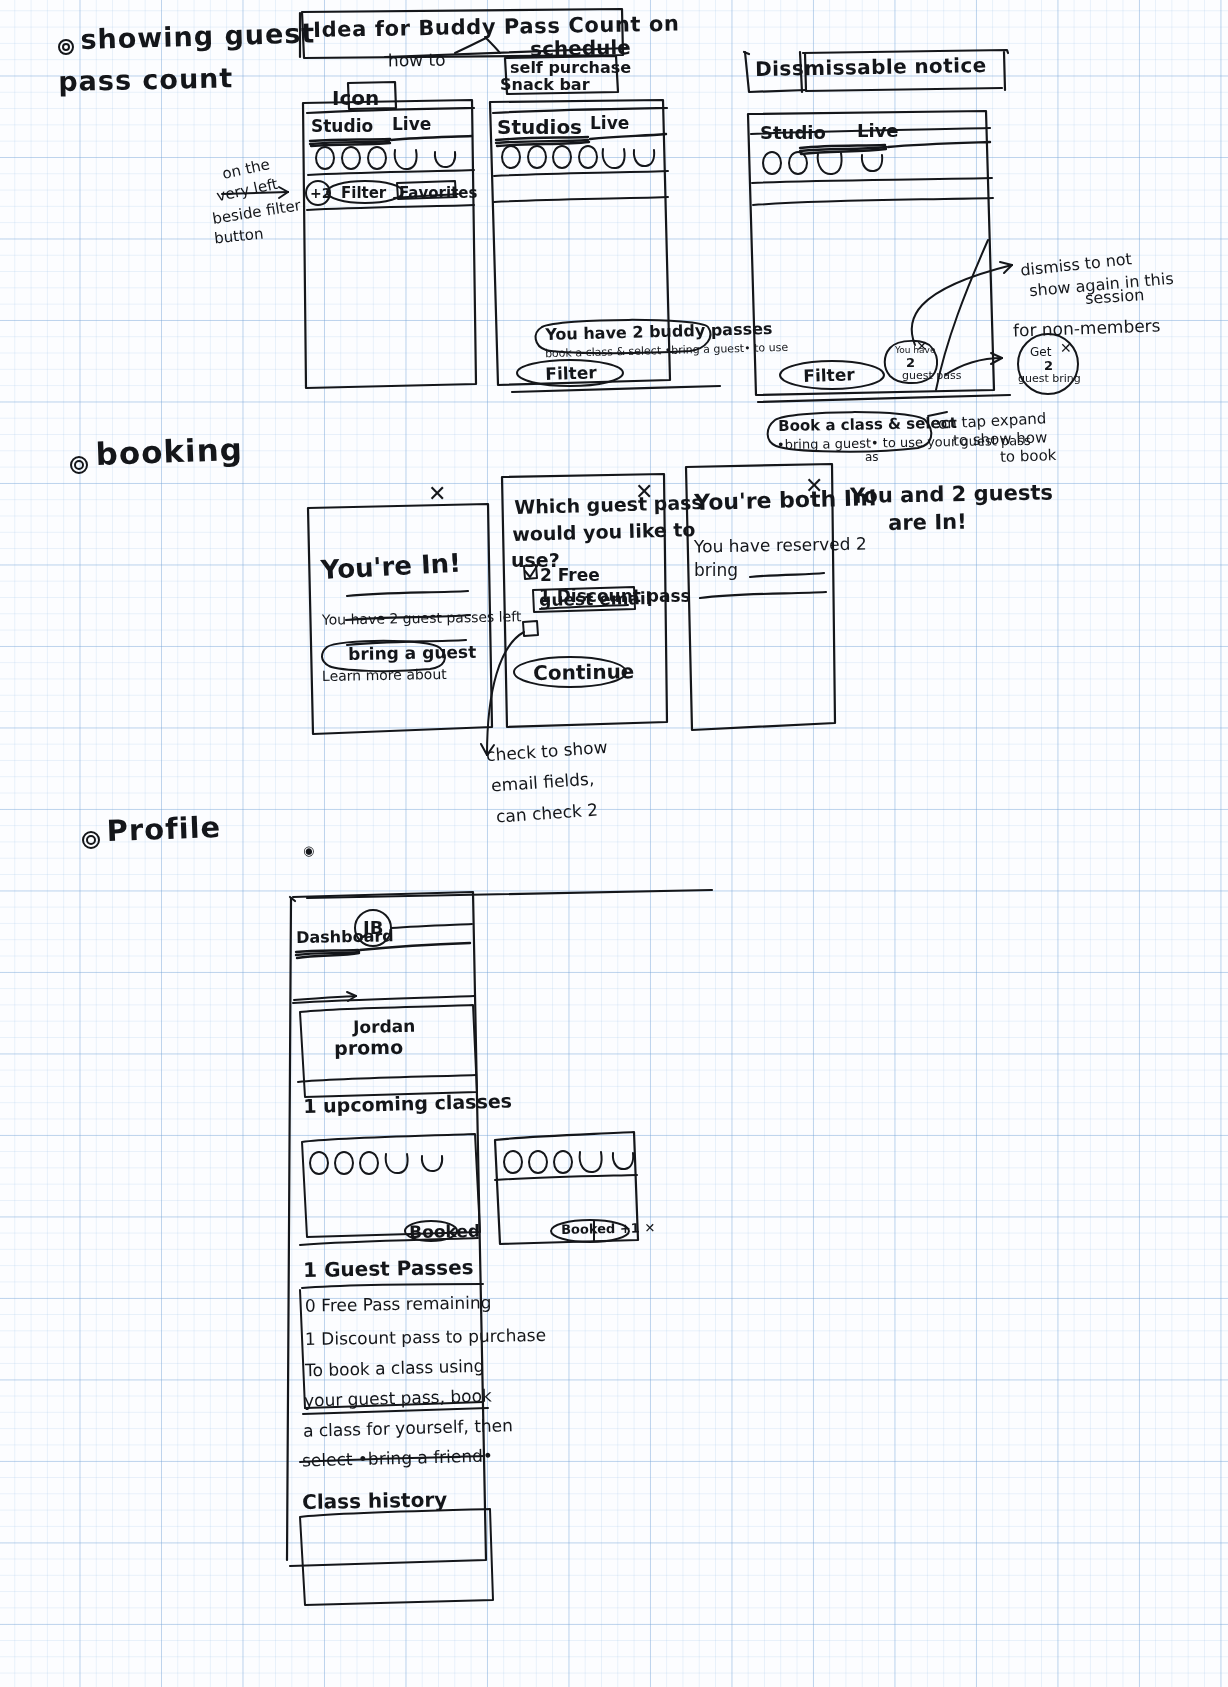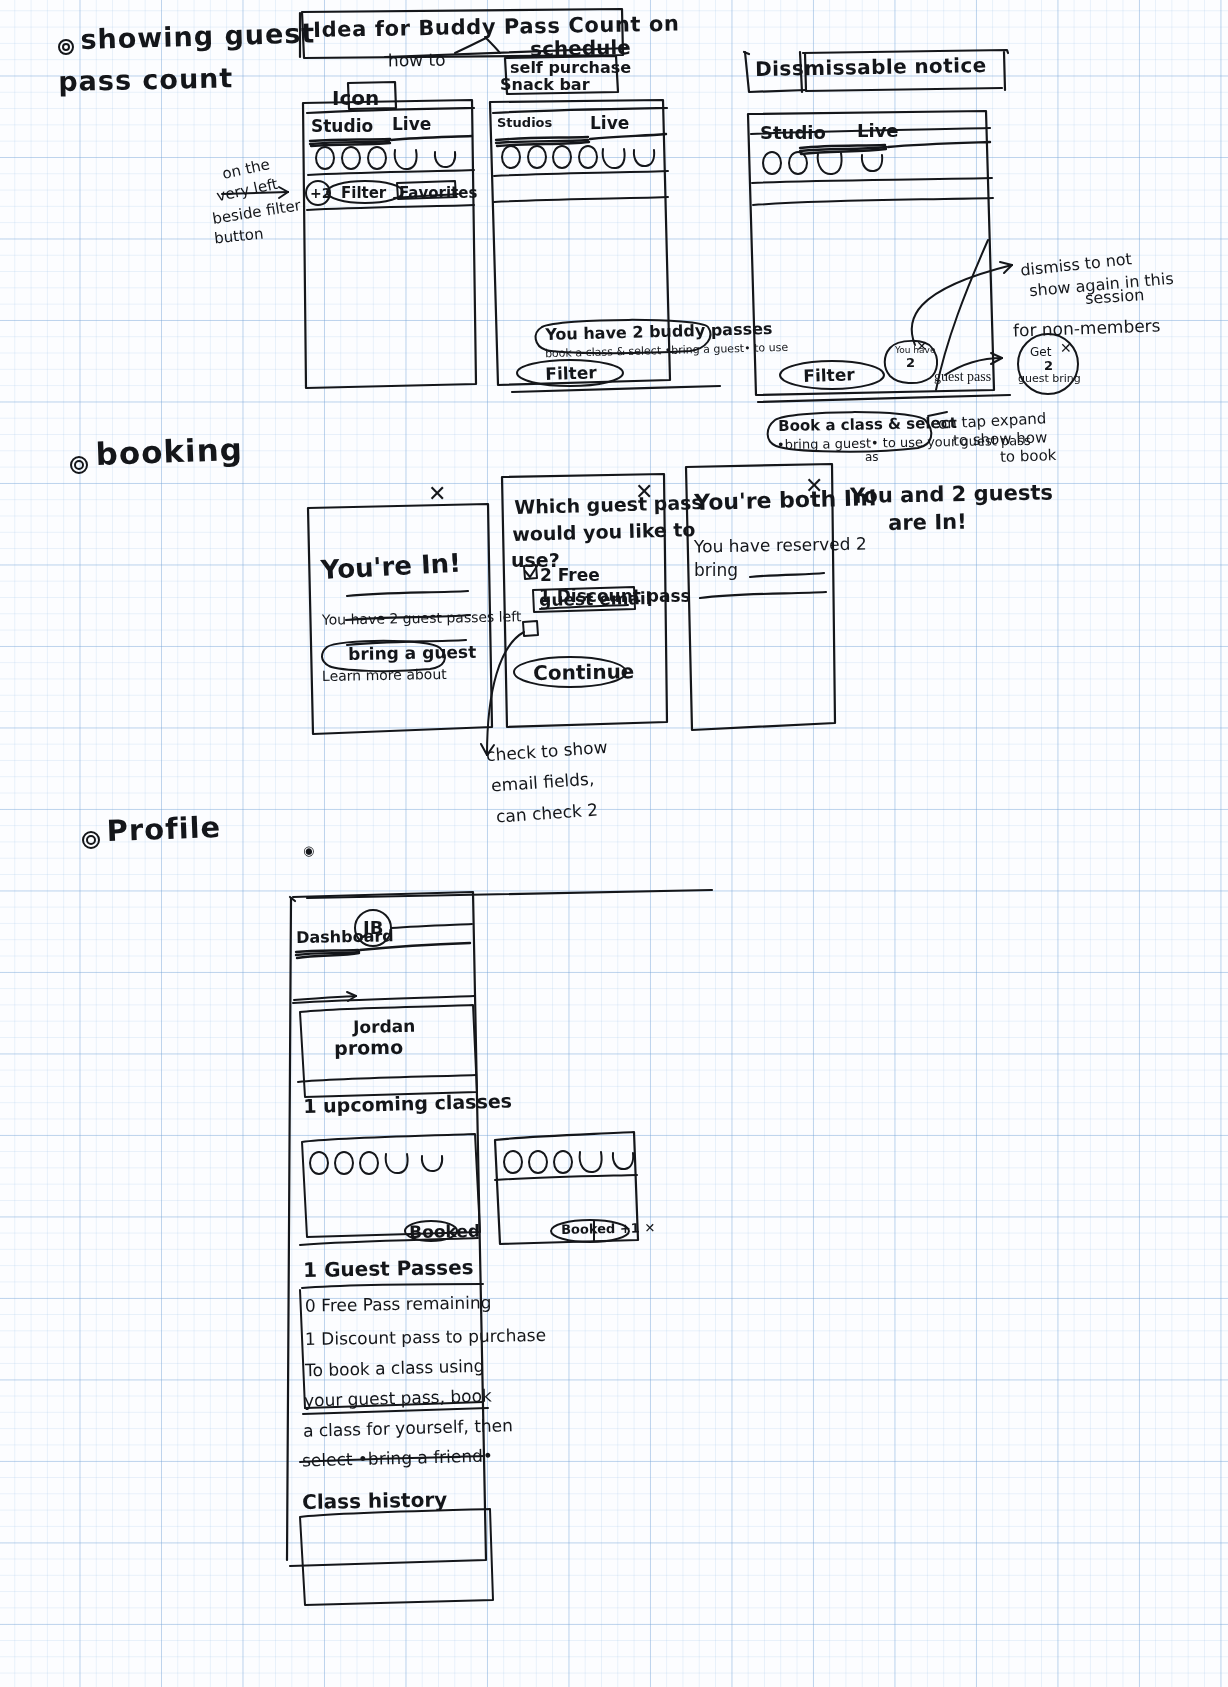--- a/index.html
+++ b/index.html
@@ -331,33 +331,33 @@
 <div class="ink hw-l" style="left:216px;top:181px;font-size:15px;transform:rotate(-12deg);">very left</div>
 <div class="ink hw-l" style="left:212px;top:203px;font-size:15px;transform:rotate(-9deg);">beside filter</div>
 <div class="ink hw-l" style="left:214px;top:227px;font-size:15px;transform:rotate(-6deg);">button</div>
 
 <div class="ink hw" style="left:311px;top:116px;font-size:17px;">Studio</div>
 <div class="ink hw" style="left:392px;top:114px;font-size:17px;">Live</div>
 <div class="ink hw" style="left:310px;top:185px;font-size:14px;">+2</div>
 <div class="ink hw" style="left:341px;top:184px;font-size:15px;">Filter</div>
 <div class="ink hw" style="left:399px;top:184px;font-size:15px;">Favorites</div>
 
-<div class="ink hw" style="left:497px;top:115px;font-size:13px;">Studios</div>
+<div class="ink hw" style="left:497px;top:115px;font-size:20px;">Studios</div>
 <div class="ink hw" style="left:590px;top:113px;font-size:17px;">Live</div>
 <div class="ink hw" style="left:545px;top:325px;font-size:16px;transform:rotate(-1.5deg);">You have 2 buddy passes</div>
 <div class="ink hw-l" style="left:545px;top:344px;font-size:11px;transform:rotate(-1.5deg);">book a class &amp; select •bring a guest• to use</div>
 <div class="ink hw" style="left:545px;top:364px;font-size:17px;transform:rotate(-2deg);">Filter</div>
 
 <div class="ink hw" style="left:760px;top:122px;font-size:18px;">Studio</div>
 <div class="ink hw" style="left:857px;top:120px;font-size:18px;">Live</div>
 <div class="ink hw" style="left:803px;top:366px;font-size:17px;transform:rotate(-2deg);">Filter</div>
 
 <div class="ink hw-l" style="left:895px;top:345px;font-size:9px;">You have</div>
 <div class="ink hw" style="left:906px;top:355px;font-size:13px;">2</div>
-<div class="ink hw-l" style="left:934px;top:369px;font-size:14px;font-family:Liberation Serif, serif;">guest pass</div>
+<div class="ink hw-l" style="left:902px;top:369px;font-size:11px;">guest pass</div>
 <div class="ink hw" style="left:916px;top:338px;font-size:14px;">✕</div>
 
 <div class="ink hw-l" style="left:1030px;top:345px;font-size:12px;">Get</div>
 <div class="ink hw" style="left:1044px;top:358px;font-size:13px;">2</div>
 <div class="ink hw-l" style="left:1018px;top:372px;font-size:11px;">guest bring</div>
 <div class="ink hw" style="left:1060px;top:340px;font-size:14px;">✕</div>
 
 <div class="ink hw-l" style="left:1020px;top:255px;font-size:16px;transform:rotate(-6deg);">dismiss to not</div>
 <div class="ink hw-l" style="left:1029px;top:275px;font-size:16px;transform:rotate(-5deg);">show again in this</div>
 <div class="ink hw-l" style="left:1085px;top:287px;font-size:16px;transform:rotate(-4deg);">session</div>

